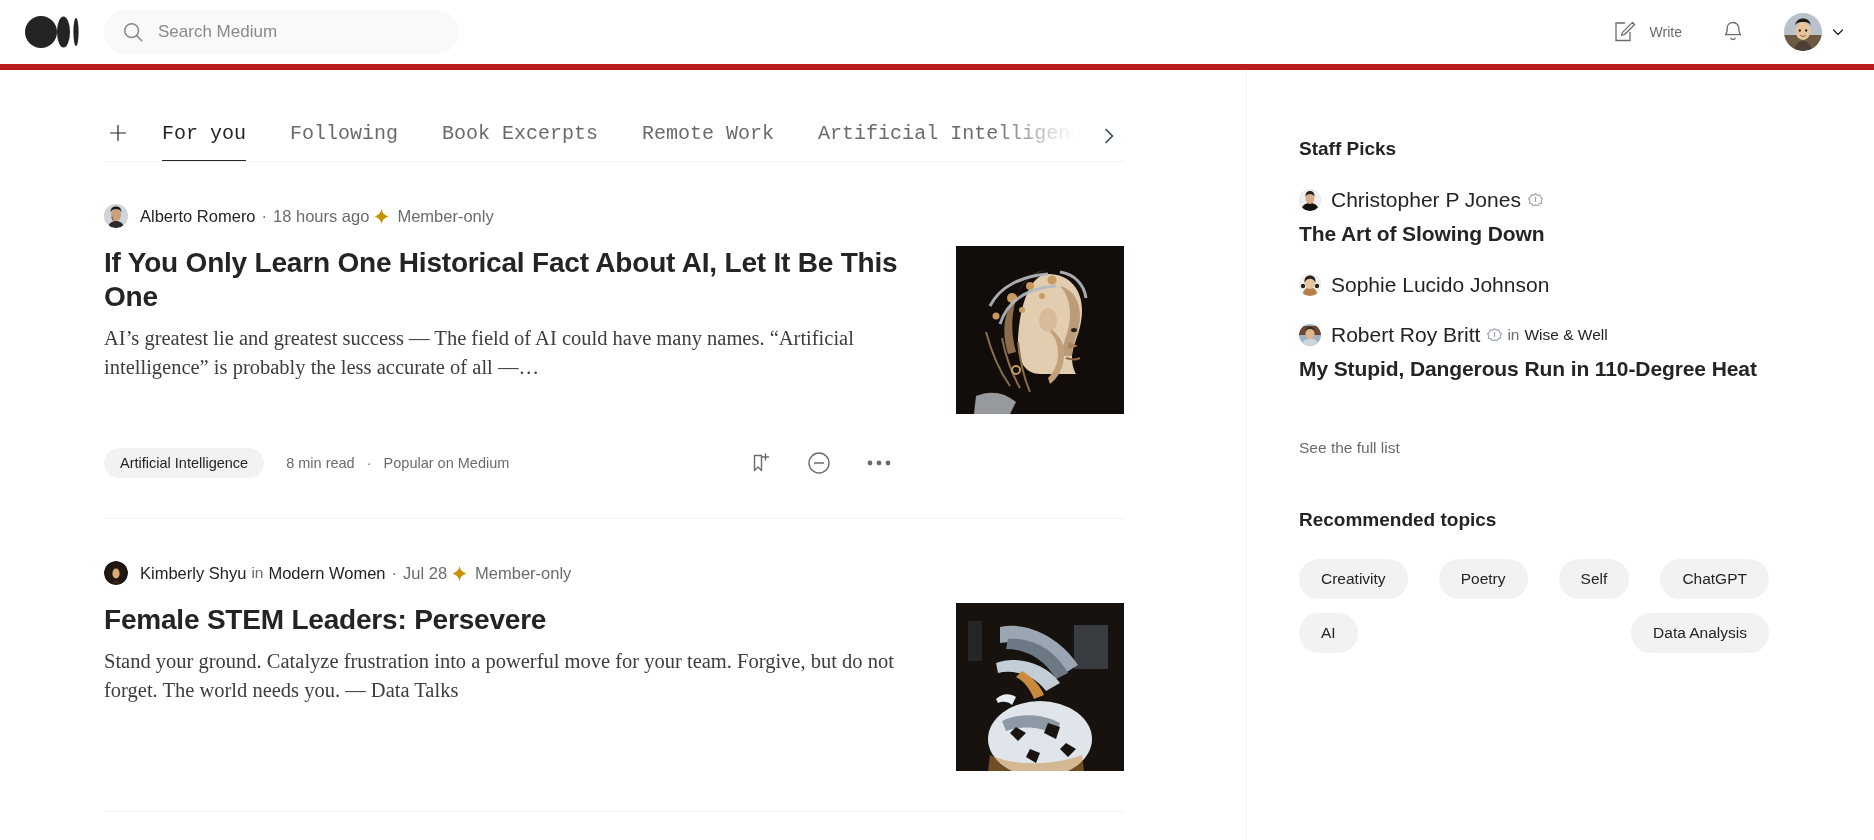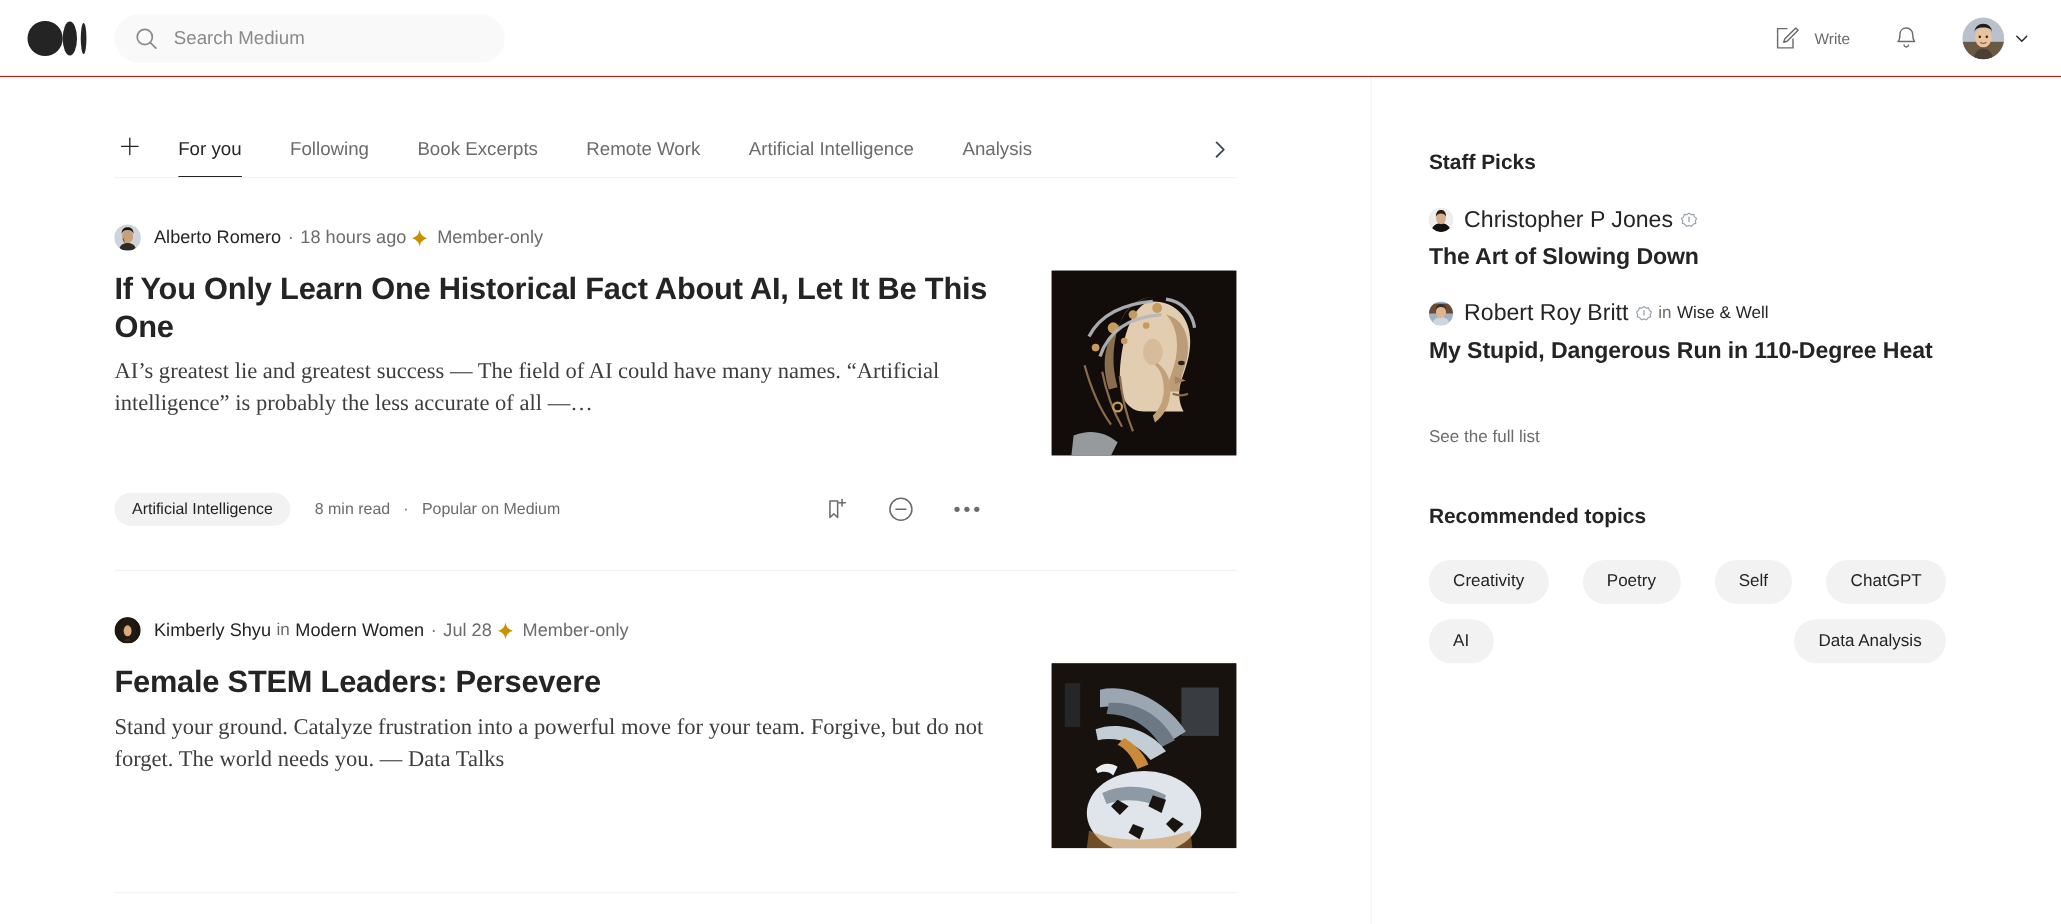--- a/index.html
+++ b/index.html
@@ -7,21 +7,21 @@
     width: 1874px; height: 840px;
     background: #ffffff;
     font-family: "Liberation Sans", sans-serif;
     color: #242424;
     overflow: hidden;
   }
 
   
   .header {
     height: 70px;
-    border-bottom: 1px solid #b91c1c;
+    border-bottom: 6px solid #b91c1c;
     display: flex;
     align-items: center;
     padding: 0 28px 0 24px;
     position: relative;
   }
   .logo { width: 58px; height: 34px; display: block; flex: none; margin-right: 22px; }
   .search-box {
     display: flex; align-items: center;
     width: 355px; height: 44px;
     background: #f9f9f9;
@@ -79,26 +79,26 @@
     display: flex; align-items: center; justify-content: center;
     margin-bottom: 14px; margin-right: 30px;
     cursor: pointer; flex: none;
   }
   .tabs-scroll {
     display: flex; align-items: flex-end; gap: 0;
     overflow: hidden; flex: 1; position: relative;
     height: 56px;
   }
   .tab {
-    font-size: 17px; color: #6b6b6b;
+    font-size: 20px; color: #6b6b6b;
     padding: 0 0 16px 0; margin-right: 44px;
     white-space: nowrap; cursor: pointer;
     border-bottom: 1px solid transparent;
     background: none; border-left: 0; border-right: 0; border-top: 0;
-    font-family: Liberation Sans, sans-serif;
+    font-family: Liberation Mono, monospace;
     line-height: 1;
   }
   .tab.active { color: #242424; border-bottom: 1px solid #242424; }
   .tab-fade {
     position: absolute; right: 0; top: 0; bottom: 0; width: 130px;
     background: linear-gradient(to right, rgba(255,255,255,0), #fff 62%);
     pointer-events: none;
   }
   .tab-next {
     position: absolute; right: 0; bottom: 10px;
@@ -465,20 +465,40 @@
             <path d="M7.5 0.7 l1.9 1.5 2.4-.3 .6 2.3 2 1.4-1.2 2.1 .4 2.4-2.3 .7-1.5 1.9-2.3-.8-2.3 .8-1.5-1.9-2.3-.7 .4-2.4L0.6 5.6l2-1.4 .6-2.3 2.4 .3z" fill="none" stroke="#9aa3ad" stroke-width="1.1"></path>
             <line x1="7.5" y1="4.4" x2="7.5" y2="8.4" stroke="#9aa3ad" stroke-width="1.2" stroke-linecap="round"></line>
           </svg>
         </span>
       </div>
       <div class="pick-title">The Art of Slowing Down</div>
     </div>
 
     
     <div class="pick">
+      <div class="pick-by">
+        <div class="pick-avatar">
+          <svg viewBox="0 0 22 22">
+            <defs>
+                <clipPath id="p2">
+                  <circle cx="11" cy="11" r="11"></circle>
+                </clipPath>
+              </defs>
+            <g clip-path="url(#p2)">
+              <rect width="22" height="22" fill="#f2f3f4"></rect>
+              <path d="M3 22c1-6 4-8.5 8-8.5s7 2.5 8 8.5z" fill="#b9814a"></path>
+              <ellipse cx="11" cy="9" rx="5" ry="6" fill="#e7c49c"></ellipse>
+              <path d="M5.6 9C4.8 3.6 7.6 1.4 11 1.4s6.2 2.2 5.4 7.6c-1-3-3-4.2-5.4-4.2S6.6 6 5.6 9z" fill="#2e2217"></path>
+              <circle cx="4" cy="12" r="2.2" fill="#2e2217"></circle>
+              <circle cx="18" cy="12" r="2.2" fill="#2e2217"></circle>
+            </g>
+          </svg>
+        </div>
+        <span class="pick-name">Sophie Lucido Johnson</span>
+      </div>
     </div>
 
     
     <div class="pick">
       <div class="pick-by">
         <div class="pick-avatar">
           <svg viewBox="0 0 22 22">
             <defs>
                 <clipPath id="p3">
                   <circle cx="11" cy="11" r="11"></circle>

